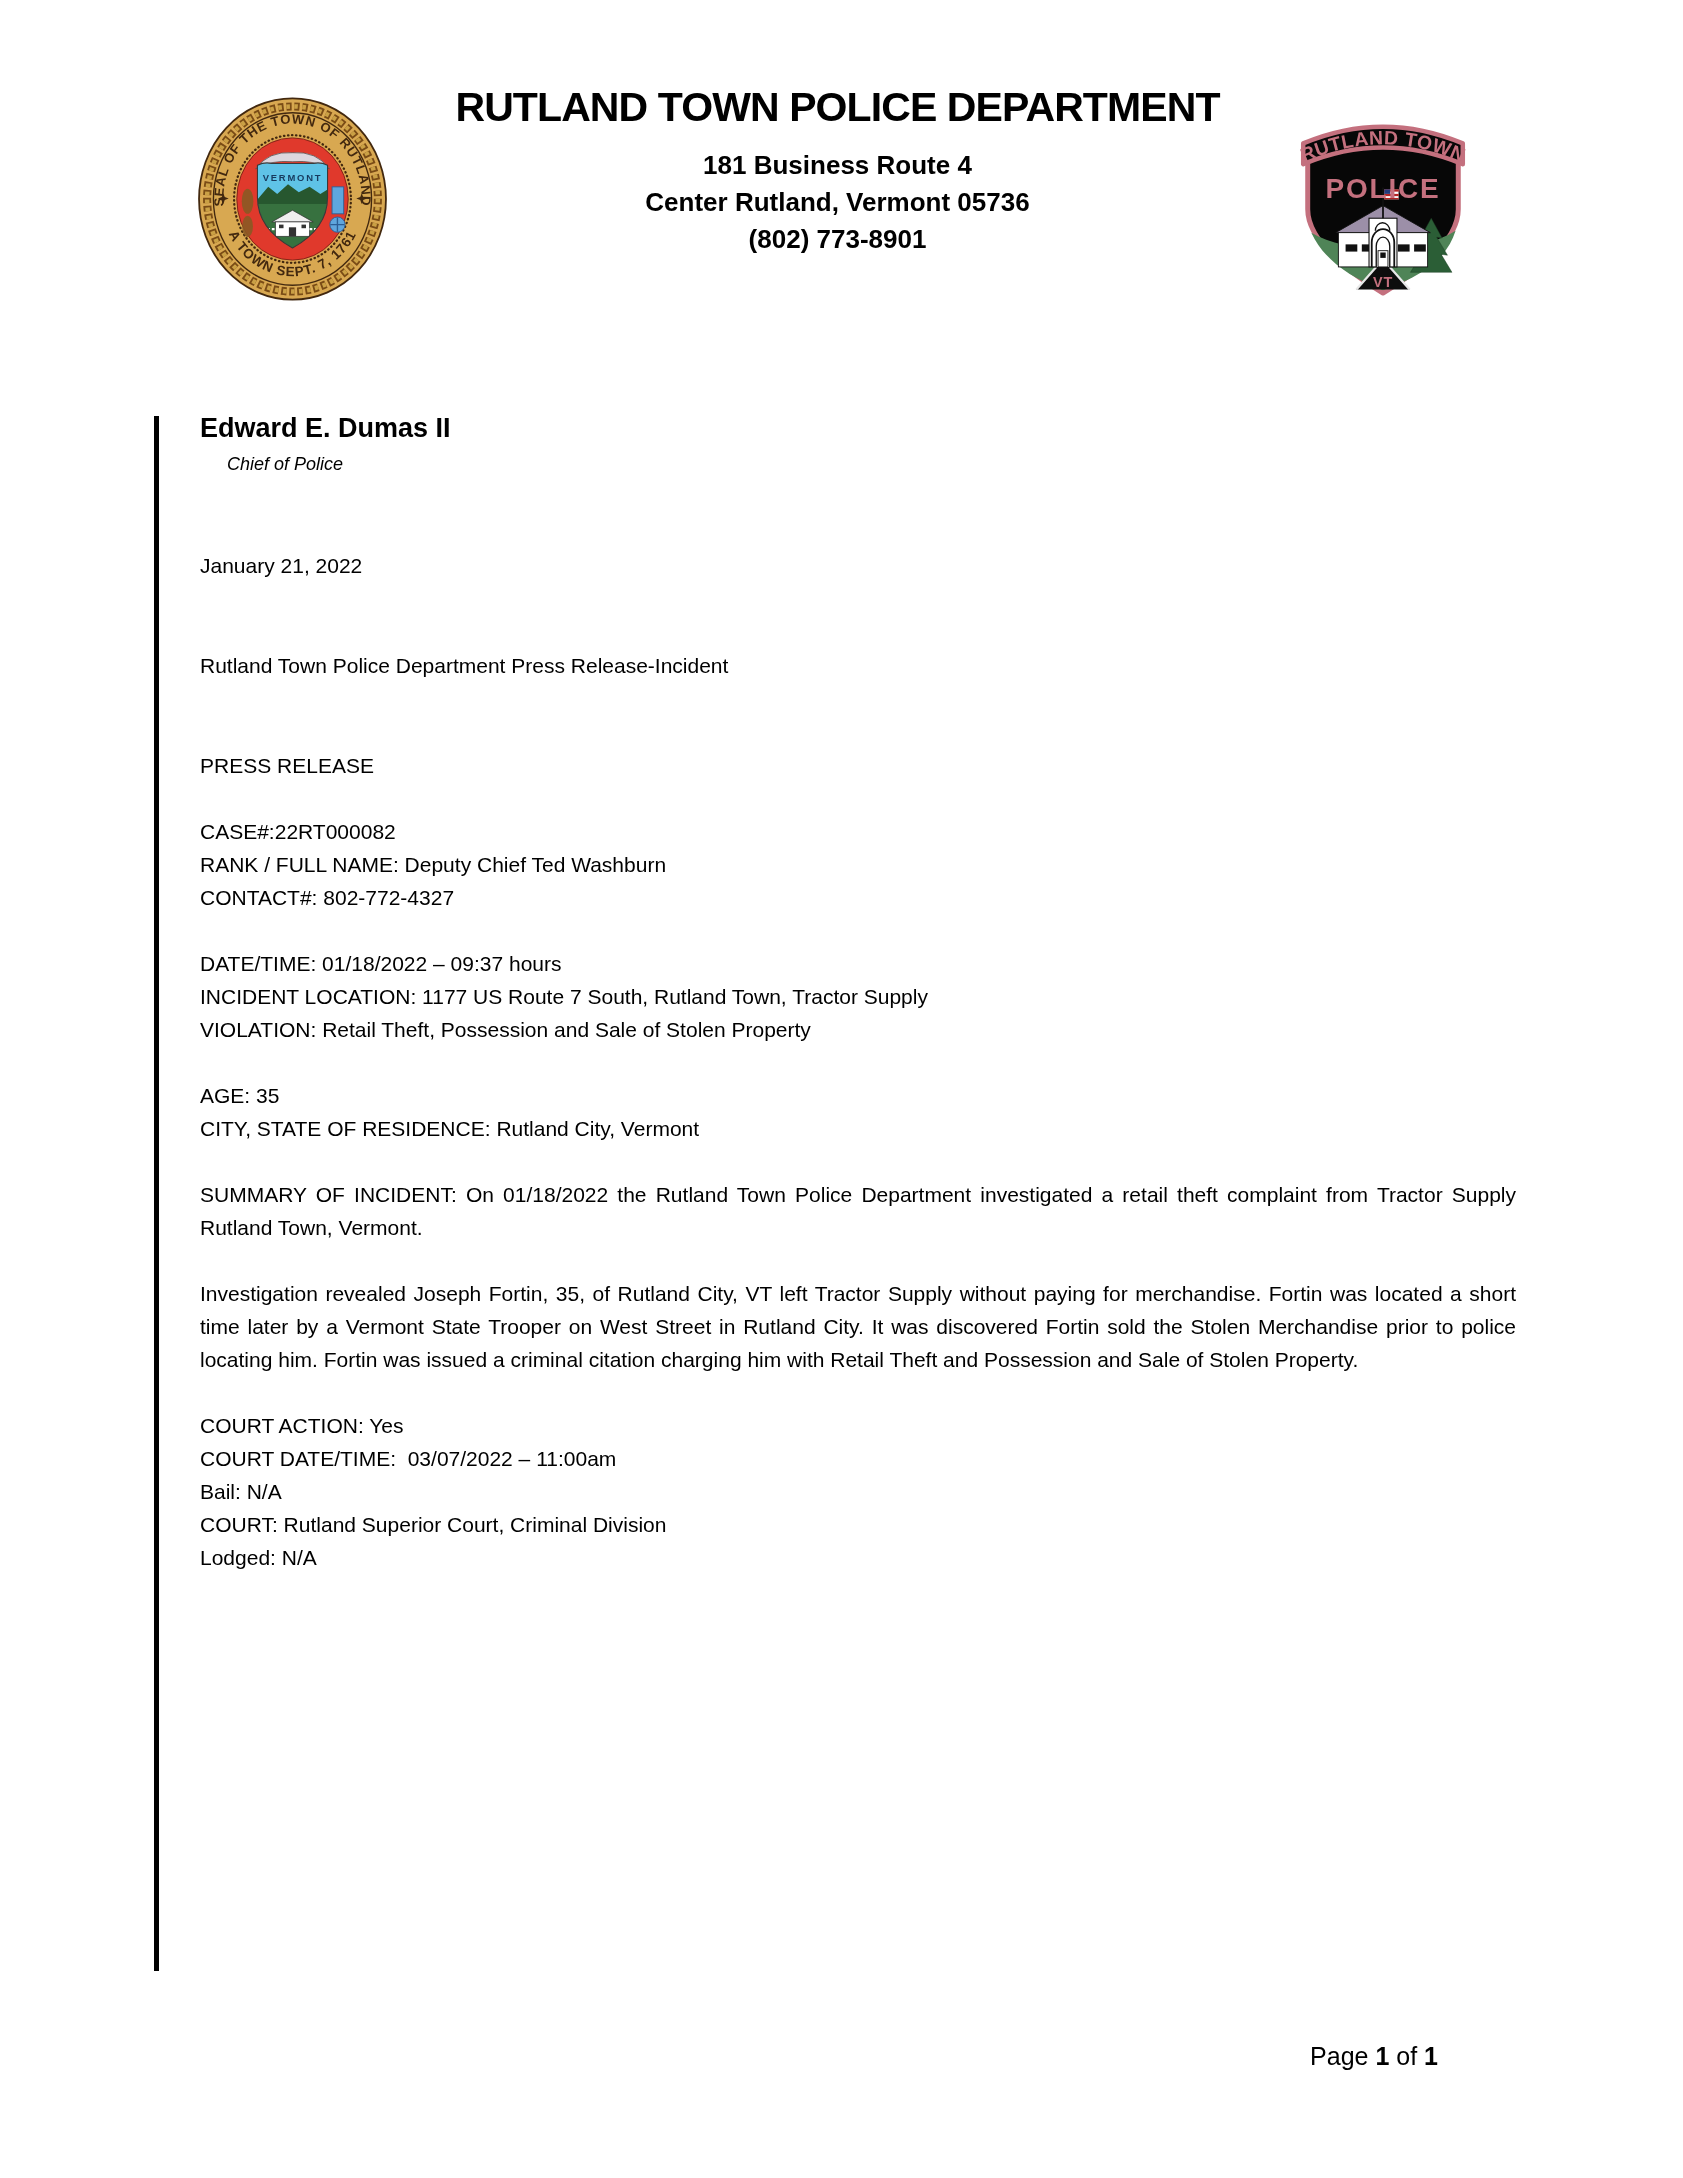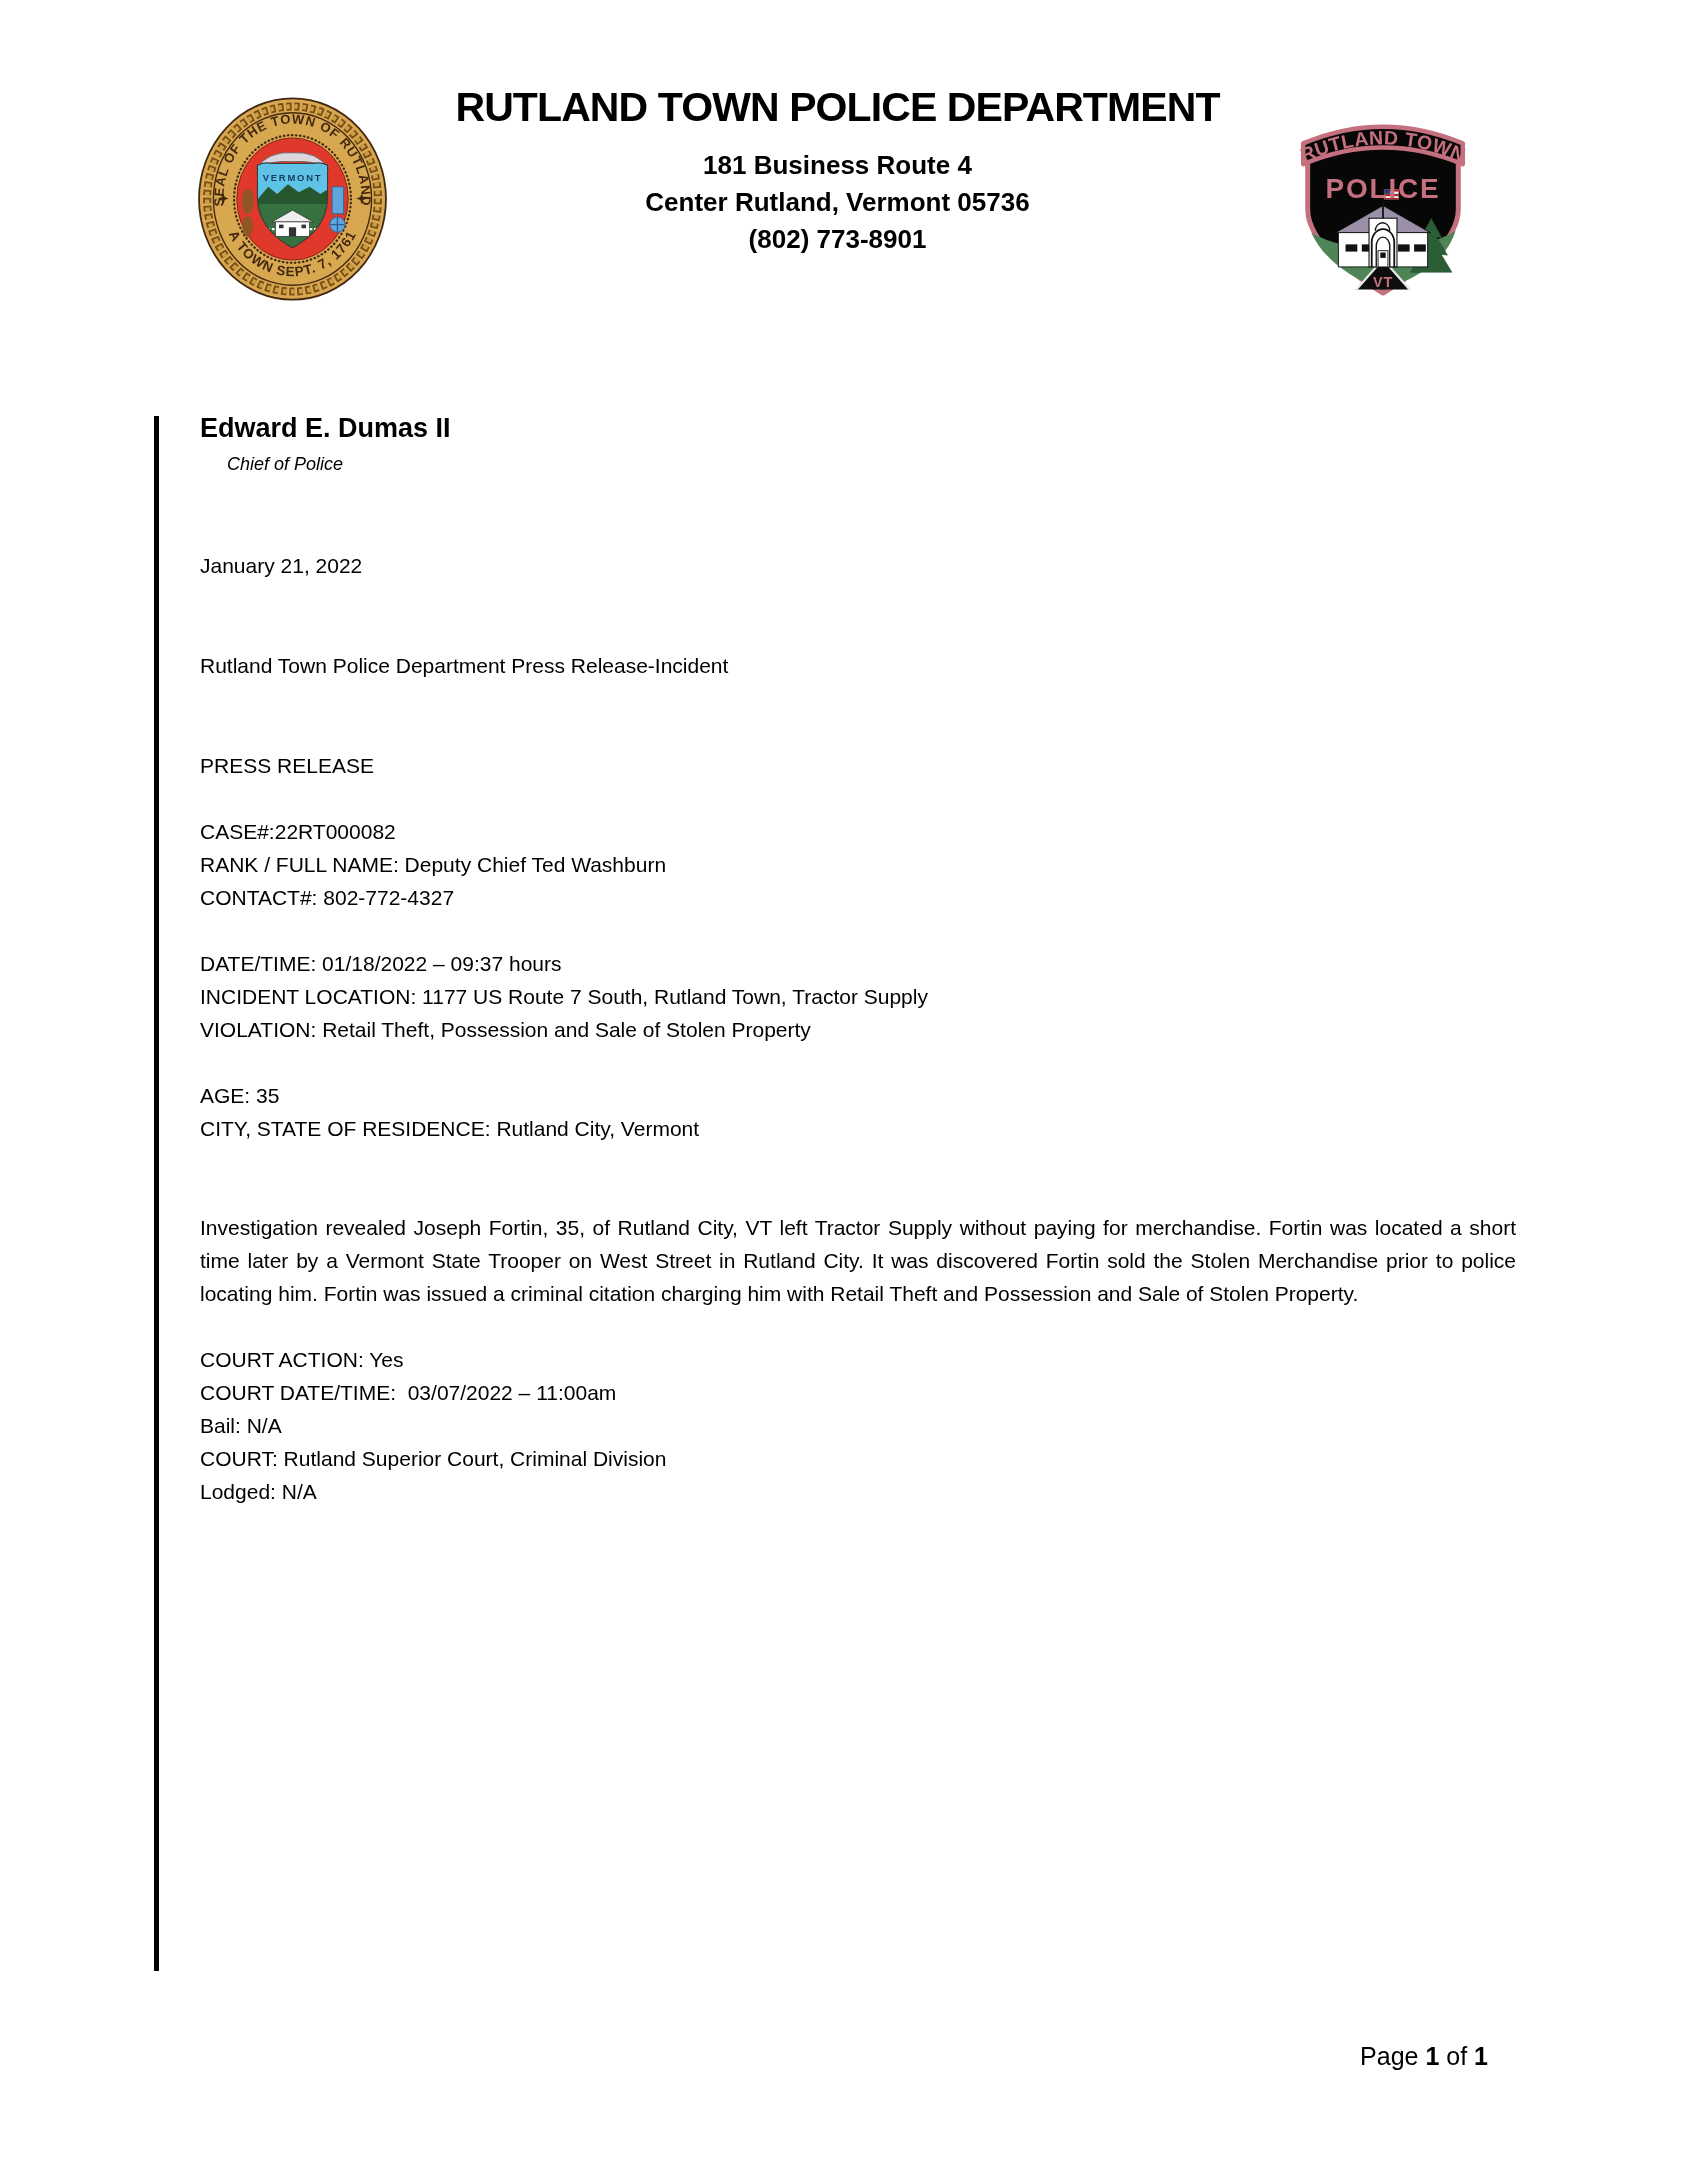--- a/index.html
+++ b/index.html
@@ -18,21 +18,21 @@
   .sig{position:absolute;left:200px;top:410px;}
   .sig-name{font-size:27px;font-weight:bold;line-height:36px;}
   .sig-title{font-size:18px;font-style:italic;line-height:36px;margin-left:27px;}
   
   .body-flow{position:absolute;left:200px;top:549px;width:1316px;font-size:21px;}
   .line{height:33px;line-height:33px;white-space:pre;}
   .blank1{height:33px;}
   .blank2{height:67px;}
   .para{margin:0;line-height:33px;text-align:justify;}
   
-  .footer{position:absolute;left:1218px;top:2013px;width:270px;text-align:right;
+  .footer{position:absolute;left:1168px;top:2013px;width:270px;text-align:right;
           font-size:25px;white-space:pre;}
   .footer .b{font-weight:bold;}
   svg text{font-family:"Liberation Sans",sans-serif;}
 </style>
 </head>
 <body>
 
 <div class="page">
 
   <div class="seal-wrap">
@@ -171,20 +171,21 @@
 
     <div class="line">DATE/TIME: 01/18/2022 – 09:37 hours</div>
     <div class="line">INCIDENT LOCATION: 1177 US Route 7 South, Rutland Town, Tractor Supply</div>
     <div class="line">VIOLATION: Retail Theft, Possession and Sale of Stolen Property</div>
     <div class="blank1"></div>
 
     <div class="line">AGE: 35</div>
     <div class="line">CITY, STATE OF RESIDENCE: Rutland City, Vermont</div>
     <div class="blank1"></div>
 
+    <p class="para">SUMMARY OF INCIDENT: On 01/18/2022 the Rutland Town Police Department investigated a retail theft complaint from Tractor Supply Rutland Town, Vermont.</p>
     <div class="blank1"></div>
     <p class="para">Investigation revealed Joseph Fortin, 35, of Rutland City, VT left Tractor Supply without paying for merchandise. Fortin was located a short time later by a Vermont State Trooper on West Street in Rutland City. It was discovered Fortin sold the Stolen Merchandise prior to police locating him. Fortin was issued a criminal citation charging him with Retail Theft and Possession and Sale of Stolen Property.</p>
     <div class="blank1"></div>
 
     <div class="line">COURT ACTION: Yes</div>
     <div class="line">COURT DATE/TIME:  03/07/2022 – 11:00am</div>
     <div class="line">Bail: N/A</div>
     <div class="line">COURT: Rutland Superior Court, Criminal Division</div>
     <div class="line">Lodged: N/A</div>
   </div>

